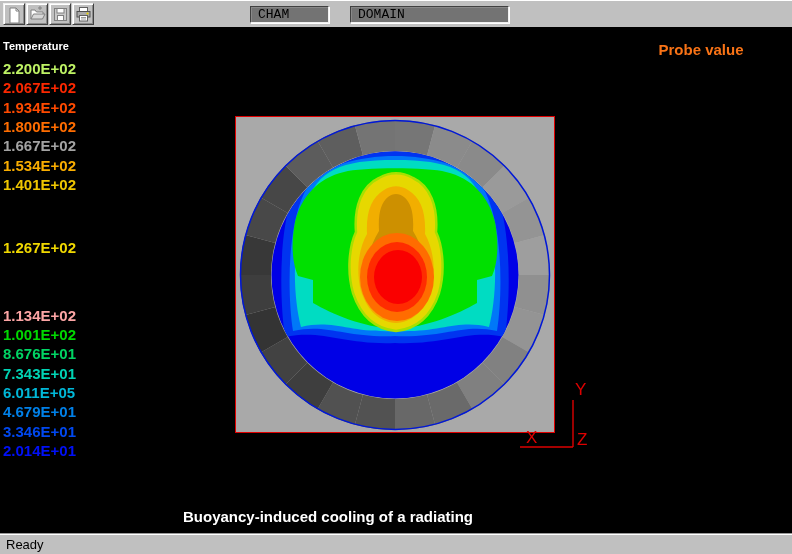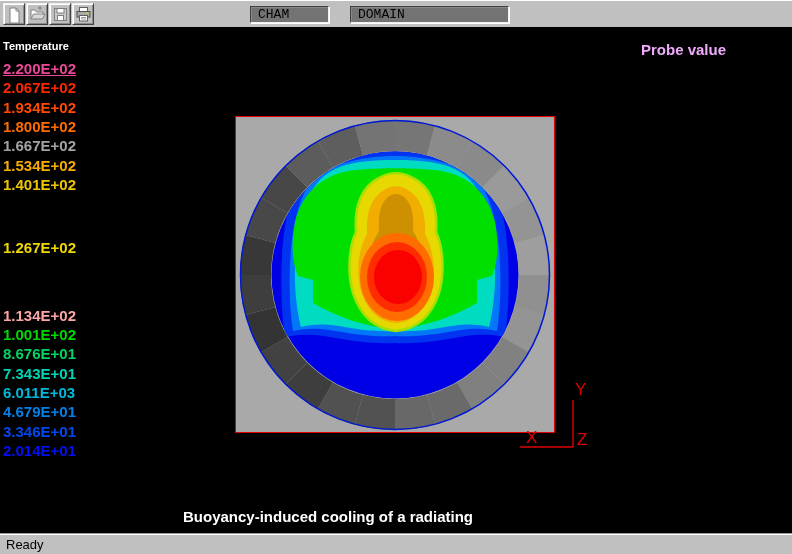--- a/index.html
+++ b/index.html
@@ -28,22 +28,22 @@
     padding:0 0 0 7px;box-sizing:content-box;
   }
   #field-cham{left:250px;width:70px;}
   #field-domain{left:350px;width:150px;}
   
   .main{position:absolute;left:0;top:27px;width:792px;height:506px;background:#000;}
   #plot-svg{position:absolute;left:0;top:0;}
   .legend{position:absolute;left:3px;top:40px;}
   .legend-title{color:#fff;font-size:11px;font-weight:bold;height:19px;}
   .legend-row{height:19.35px;line-height:19.35px;font-size:15px;font-weight:bold;white-space:pre;}
-  .probe{position:absolute;left:641px;top:40px;width:120px;
-    color:#f0abfc;font-size:15px;font-weight:bold;line-height:19px;}
+  .probe{position:absolute;left:641px;top:40px;width:120px;text-align:center;
+    color:#f97316;font-size:15px;font-weight:bold;line-height:19px;}
   .caption{position:absolute;left:183px;top:508px;color:#fff;font-size:15px;font-weight:bold;}
   
   .statusbar{
     position:absolute;left:0;top:533px;width:792px;height:21px;background:#c0c0c0;
     border-top:1px solid #9a9a9a;box-shadow:inset 0 1px 0 #fff;box-sizing:border-box;
   }
   .status-text{position:absolute;left:6px;top:3px;font-size:13px;color:#000;}
 </style>
 </head>
 <body>
@@ -134,33 +134,33 @@
         <text x="575" y="395" fill="#dd0000" stroke="none" font-family="&quot;Liberation Sans&quot;,sans-serif" font-size="17">Y</text>
         <text x="577" y="445" fill="#dd0000" stroke="none" font-family="&quot;Liberation Sans&quot;,sans-serif" font-size="17">Z</text>
         <text x="526" y="443" fill="#dd0000" stroke="none" font-family="&quot;Liberation Sans&quot;,sans-serif" font-size="17">X</text>
       </g>
     </svg>
 </div>
 
 <div class="legend">
   <div class="legend-title">Temperature</div>
   <div id="legend-rows">
-      <div class="legend-row" style="color: #ec4899; text-decoration: underline;">2.200E+02</div>
+      <div class="legend-row" style="color: #bef264;">2.200E+02</div>
       <div class="legend-row" style="color: rgb(251, 40, 0);">2.067E+02</div>
       <div class="legend-row" style="color: rgb(255, 74, 0);">1.934E+02</div>
       <div class="legend-row" style="color: rgb(255, 109, 0);">1.800E+02</div>
       <div class="legend-row" style="color: #a3a3a3;">1.667E+02</div>
       <div class="legend-row" style="color: rgb(249, 173, 0);">1.534E+02</div>
       <div class="legend-row" style="color: rgb(238, 198, 0);">1.401E+02</div>
       <div class="legend-row" style="color: rgb(240, 216, 0); margin-top: 44px;">1.267E+02</div>
       <div class="legend-row" style="color: #fca5a5; margin-top: 48px;">1.134E+02</div>
       <div class="legend-row" style="color: rgb(0, 216, 0);">1.001E+02</div>
       <div class="legend-row" style="color: rgb(0, 212, 100);">8.676E+01</div>
       <div class="legend-row" style="color: rgb(0, 212, 180);">7.343E+01</div>
-      <div class="legend-row" style="color: rgb(0, 184, 216);">6.011E+03</div>
+      <div class="legend-row" style="color: rgb(0, 184, 216);">6.011E+05</div>
       <div class="legend-row" style="color: rgb(0, 128, 232);">4.679E+01</div>
       <div class="legend-row" style="color: rgb(0, 72, 240);">3.346E+01</div>
       <div class="legend-row" style="color: rgb(0, 16, 248);">2.014E+01</div>
     </div>
 </div>
 
 <div class="probe">
   <div>Probe value</div>
 </div>
 

